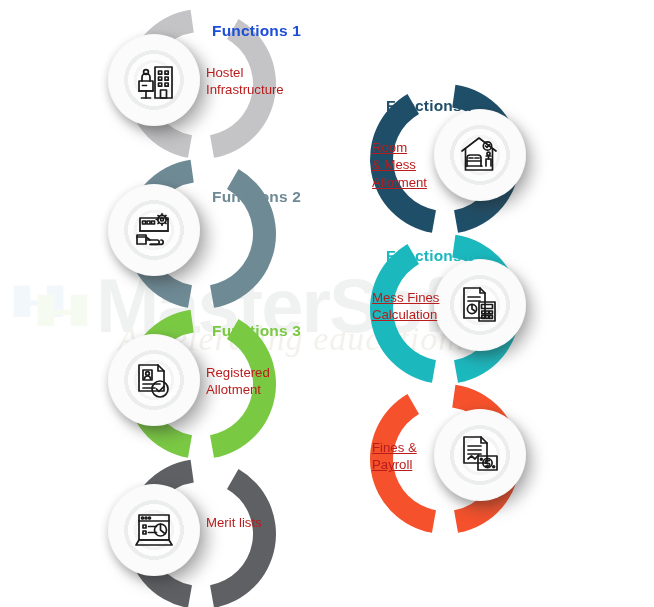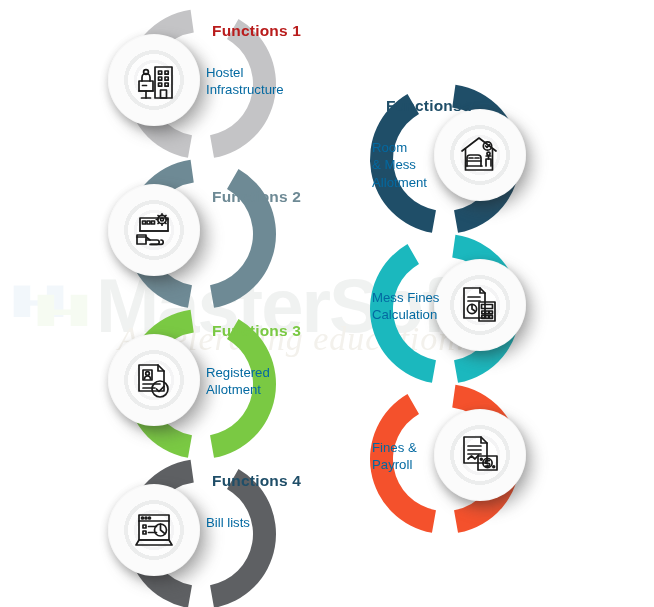--- a/index.html
+++ b/index.html
@@ -54,35 +54,35 @@
   }
   .disc svg{ width:42px; height:42px; display:block; }
 
   .fn-label{
     position:absolute; top:14px;
     font-size:15.5px; font-weight:bold; white-space:nowrap;
     letter-spacing:.2px;
   }
   .fn-desc{
     position:absolute;
-    font-size:13.2px; color:#0369a1; line-height:1.32;
+    font-size:13.2px; color:#b91c1c; line-height:1.32;
     white-space:pre-line;
   }
 
   
   .left .disc-shadow{ left:28px; top:32px; }
   .left .disc{ left:22px; top:26px; }
   .left .fn-label{ left:126px; }
   .left .fn-desc{ left:120px; top:56px; }
 
   
   .right .disc-shadow{ left:108px; top:32px; }
   .right .disc{ left:104px; top:26px; }
   .right .fn-label{ left:56px; }
-  .right .fn-desc{ left:42px; top:56px; }
+  .right .fn-desc{ left:42px; top:56px;text-decoration:underline; }
 </style>
 </head>
 <body>
 
 <div id="watermark">
   <svg class="wm-logo" viewBox="0 0 100 100">
     <path d="M4 64 L4 30 L22 30 L22 46 L40 46 L40 30 L58 30 L58 64 L40 64 L40 52 L22 52 L22 64 Z" fill="#d7e8f4"></path>
     <path d="M30 74 L30 40 L48 40 L48 56 L66 56 L66 40 L84 40 L84 74 L66 74 L66 62 L48 62 L48 74 Z" fill="#e2f2d6"></path>
   </svg>
   <div class="wm-text">MasterSoft</div>
@@ -112,21 +112,21 @@
       <rect x="6" y="22" width="14" height="10"></rect>
       <path d="M6 32 h14"></path>
             <path d="M13 32 v7"></path>
             <path d="M8.5 39 h9"></path>
       <path d="M9 22 v-3.5 a4 4 0 0 1 8 0 V22"></path>
       <circle cx="13" cy="13" r="2.4"></circle>
       <path d="M9.5 26.5 h4"></path>
     </g>
         </svg>
       </div>
-      <div class="fn-label" style="color: #b91c1c; text-align: center;">Functions 1</div>
+      <div class="fn-label" style="color: #1d4ed8; text-align: center;">Functions 1</div>
       <div class="fn-desc">Hostel
 Infrastructure</div>
     </div>
     <div class="row left" style="left: 86px; top: 158px;">
       <div class="ring-wrap">
         <svg class="ring" viewBox="0 0 150 152">
       <path d="M61.976386674980226 149.86058147591558 A75 75 0 0 1 64.5620174279951 1.7298948443822297 L67.7629987500766 24.506060425438342 A52 52 0 0 0 65.97029476131962 127.21000315663483 Z" fill="#6E8A95"></path>
       <path d="M112.5 11.0480947161671 A75 75 0 0 1 88.02361332501978 149.86058147591558 L84.02970523868038 127.21000315663483 A52 52 0 0 0 101 30.966679003209194 Z" fill="#6E8A95"></path>
     </svg>
       </div>
@@ -196,22 +196,21 @@
             <circle cx="16.5" cy="9" r="1"></circle>
       <rect x="10" y="16" width="3" height="3"></rect>
       <rect x="10" y="22" width="3" height="3"></rect>
       <path d="M15.5 17.5 h8 M15.5 23.5 h8"></path>
       <circle cx="27.5" cy="21" r="6"></circle>
       <path d="M27.5 21 l0-6 M27.5 21 l4.6 3.8"></path>
       <path d="M3 36 h36 l-3-5 H6 Z"></path>
     </g>
         </svg>
       </div>
-      <div class="fn-label" style="color: rgb(31, 78, 104);">Functions 4</div>
-      <div class="fn-desc">Bill lists</div>
+      <div class="fn-desc">Merit lists</div>
     </div>
     <div class="row right" style="left: 330px; top: 83px;">
       <div class="ring-wrap">
         <svg class="ring" viewBox="0 0 150 152">
       <path d="M61.976386674980226 149.86058147591558 A75 75 0 0 1 37.500000000000014 11.0480947161671 L49.000000000000014 30.966679003209187 A52 52 0 0 0 65.97029476131962 127.21000315663483 Z" fill="#1F4E68"></path>
       <path d="M85.43798257200493 1.7298948443822297 A75 75 0 0 1 88.02361332501978 149.86058147591558 L84.02970523868038 127.21000315663483 A52 52 0 0 0 82.23700124992341 24.50606042543835 Z" fill="#1F4E68"></path>
     </svg>
       </div>
       <div class="disc-shadow"></div>
       <div class="disc">
@@ -257,20 +256,21 @@
       <rect x="22.5" y="20.5" width="11" height="4"></rect>
       <rect x="22.8" y="27" width="3" height="2.8"></rect>
       <rect x="26.6" y="27" width="3" height="2.8"></rect>
       <rect x="30.4" y="27" width="3" height="2.8"></rect>
       <rect x="22.8" y="31.5" width="3" height="2.8"></rect>
       <rect x="26.6" y="31.5" width="3" height="2.8"></rect>
       <rect x="30.4" y="31.5" width="3" height="2.8"></rect>
     </g>
         </svg>
       </div>
+      <div class="fn-label" style="color: rgb(27, 184, 190);">Functions 6</div>
       <div class="fn-desc">Mess Fines
 Calculation</div>
     </div>
     <div class="row right" style="left: 330px; top: 383px;">
       <div class="ring-wrap">
         <svg class="ring" viewBox="0 0 150 152">
       <path d="M61.976386674980226 149.86058147591558 A75 75 0 0 1 37.500000000000014 11.0480947161671 L49.000000000000014 30.966679003209187 A52 52 0 0 0 65.97029476131962 127.21000315663483 Z" fill="#F4512C"></path>
       <path d="M85.43798257200493 1.7298948443822297 A75 75 0 0 1 88.02361332501978 149.86058147591558 L84.02970523868038 127.21000315663483 A52 52 0 0 0 82.23700124992341 24.50606042543835 Z" fill="#F4512C"></path>
     </svg>
       </div>

